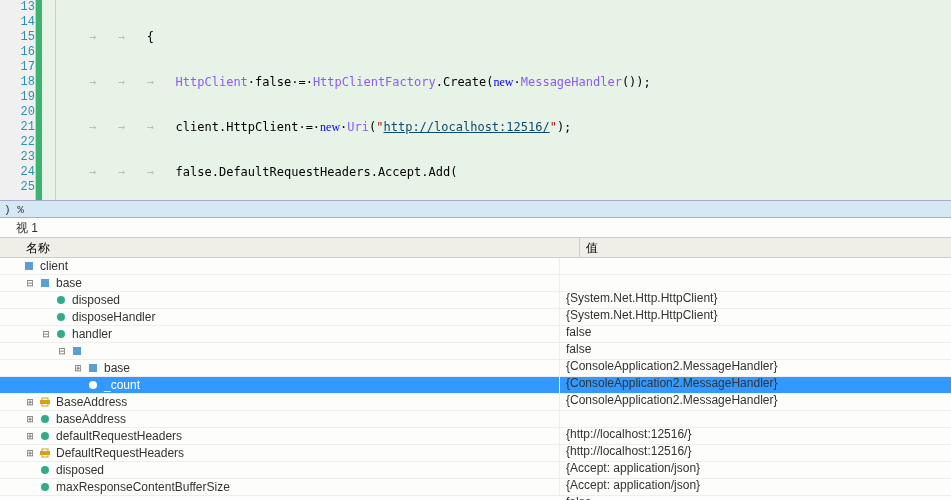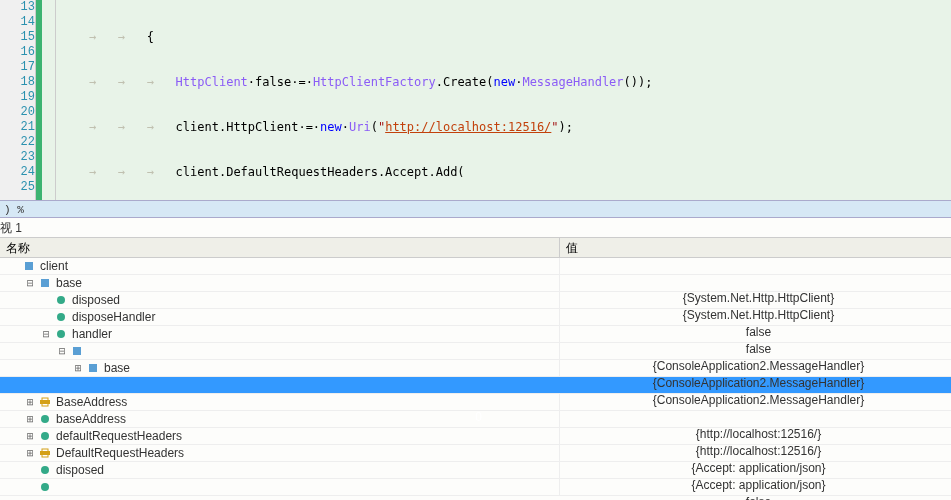--- a/index.html
+++ b/index.html
@@ -7,36 +7,36 @@
   
   .editor-pane { display: flex; height: 200px; background: #e8f3e8; }
   .gutter { width: 36px; background: #f0f0f0; border-right: 1px solid #ccc; text-align: right; color: #2b91af; padding-right: 0; }
   .gutter div { height: 15px; line-height: 15px; }
   .marker { width: 6px; background: #3cb371; }
   .outline-bar { width: 14px; background: #e8f3e8; border-right: 1px solid #ccc; }
   .outline-bar div { height: 15px; line-height: 15px; text-align: center; color: #888; font-size: 10px; }
   .code { flex: 1; background: #e8f3e8; font-family: Consolas, monospace; font-size: 12px; line-height: 15px; white-space: pre; overflow: hidden; padding-left: 4px; }
   .code-line { height: 15px; }
   .ws { color: #c0c0b0; }
-  .kw { color: #0000ff; }
+  .kw { color: #0000ff; font-family: Liberation Serif, serif; }
   .type { color: #8b5cf6; }
   .str { color: #a31515; }
-  .url { color: #c2410c; text-decoration: underline; }
+  .url { color: #0c4a6e; text-decoration: underline; }
   .plain { color: #000; }
   
   .status-strip { height: 18px; background: #d6e8f5; border-top: 1px solid #aac; border-bottom: 1px solid #aac; font-size: 11px; line-height: 18px; padding-left: 4px; color: #333; }
   
   .watch-panel { height: 282px; background: #fdfdfb; }
-  .watch-tab { height: 20px; background: #fdfdfb; border-bottom: 1px solid #ccc; font-size: 12px; line-height: 20px; padding-left: 0; color: #333; font-family: "Microsoft YaHei", sans-serif; }
-  .watch-header { display: flex; height: 20px; background: #efefe8; border-bottom: 1px solid #ccc; font-family: "Microsoft YaHei", sans-serif; font-size: 12px; }
+  .watch-tab { height: 20px; background: #fdfdfb; border-bottom: 1px solid #ccc; font-size: 12px; line-height: 20px; padding-left: 16px; color: #333; font-family: "Microsoft YaHei", sans-serif; }
+  .watch-header { display: flex; height: 20px; background: #efefe8; border-bottom: 1px solid #ccc; font-family: "Microsoft YaHei", sans-serif; font-size: 12px; padding-left: 20px; }
   .watch-header .col-name { width: 560px; padding-left: 6px; border-right: 1px solid #ccc; line-height: 20px; }
   .watch-header .col-value { flex: 1; padding-left: 6px; line-height: 20px; }
   
   .watch-rows { font-family: "Segoe UI", sans-serif; font-size: 12px; color: #333; }
-  .watch-row { display: flex; height: 17px; line-height: 17px; border-bottom: 1px solid #eee; text-align: center; }
+  .watch-row { display: flex; height: 17px; line-height: 17px; border-bottom: 1px solid #eee; }
   .watch-row.selected { background: #3399ff; color: #fff; }
   .watch-row .cell-name { width: 560px; display: flex; align-items: center; border-right: 1px solid #eee; }
   .watch-row .cell-value { flex: 1; padding-left: 6px; margin-top: 32px; }
   .indent { display: inline-block; }
   .expander { width: 12px; height: 12px; display: inline-flex; align-items: center; justify-content: center; font-size: 9px; color: #666; margin-right: 2px; cursor: pointer; }
   .expander.empty { visibility: hidden; }
   .icon { width: 14px; height: 14px; display: inline-flex; align-items: center; justify-content: center; margin-right: 4px; }
   .icon svg { width: 12px; height: 12px; }
 </style>
 </head>
@@ -71,21 +71,21 @@
       <div></div>
       <div></div>
       <div></div>
       <div></div>
       <div></div>
   </div>
   <div class="code">
     <div class="code-line"><span class="ws">    →   →   </span><span class="plain">{</span></div>
     <div class="code-line"><span class="ws">    →   →   →   </span><span class="type">HttpClient</span><span class="plain">·false·=·</span><span class="type">HttpClientFactory</span><span class="plain">.Create(</span><span class="kw">new</span><span class="plain">·</span><span class="type">MessageHandler</span><span class="plain">());</span></div>
     <div class="code-line"><span class="ws">    →   →   →   </span><span class="plain">client.HttpClient·=·</span><span class="kw">new</span><span class="plain">·</span><span class="type">Uri</span><span class="plain">(</span><span class="str">"</span><span class="url">http://localhost:12516/</span><span class="str">"</span><span class="plain">);</span></div>
-    <div class="code-line"><span class="ws">    →   →   →   </span><span class="plain">client.DefaultRequestHeaders.Accept.Add(</span></div>
+    <div class="code-line"><span class="ws">    →   →   →   </span><span class="plain">false.DefaultRequestHeaders.Accept.Add(</span></div>
     
     
     
     
     
     
     
     
     
   </div>
@@ -184,20 +184,30 @@
           <span class="icon">
             <svg viewBox="0 0 12 12">
               <rect x="2" y="2" width="8" height="8" fill="#5a9fd4"></rect>
             </svg>
           </span>
           <span>base</span>
         </div>
         <div class="cell-value">{ConsoleApplication2.MessageHandler}</div>
       </div>
       <div class="watch-row selected">
+        <div class="cell-name">
+          <span class="indent" style="width: 72px;"></span>
+          <span class="expander empty"></span>
+          <span class="icon">
+            <svg viewBox="0 0 12 12">
+              <circle cx="6" cy="6" r="4" fill="#fff"></circle>
+            </svg>
+          </span>
+          <span>_count</span>
+        </div>
         <div class="cell-value">0</div>
       </div>
       <div class="watch-row">
         <div class="cell-name">
           <span class="indent" style="width: 24px;"></span>
           <span class="expander">⊞</span>
           <span class="icon">
             <svg viewBox="0 0 12 12">
               <rect x="1" y="4" width="10" height="4" fill="#d4a017"></rect>
               <rect x="3" y="2" width="6" height="8" fill="none" stroke="#d4a017" stroke-width="1"></rect>
@@ -262,17 +272,18 @@
       </div>
       <div class="watch-row">
         <div class="cell-name">
           <span class="indent" style="width: 24px;"></span>
           <span class="expander empty"></span>
           <span class="icon">
             <svg viewBox="0 0 12 12">
               <circle cx="6" cy="6" r="4" fill="#3a8"></circle>
             </svg>
           </span>
+          <span>maxResponseContentBufferSize</span>
         </div>
         <div class="cell-value">2647911182</div>
       </div>
     </div>
 </div>
 
 </body></html>

